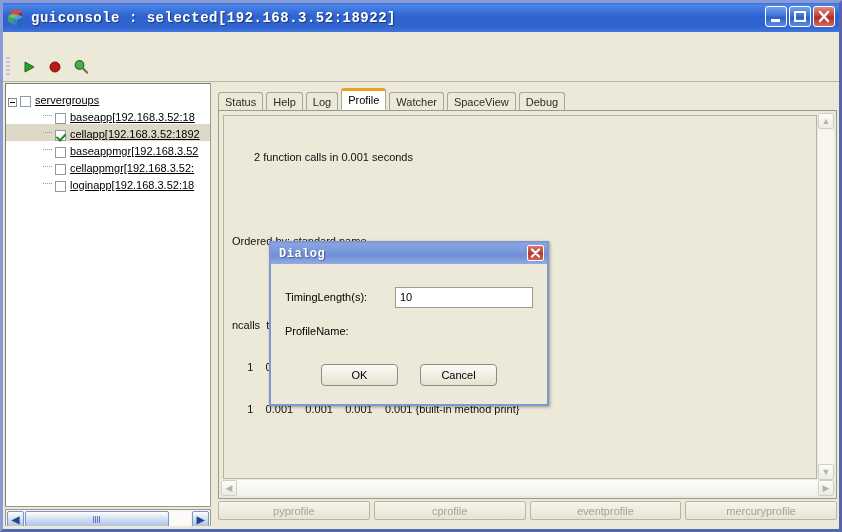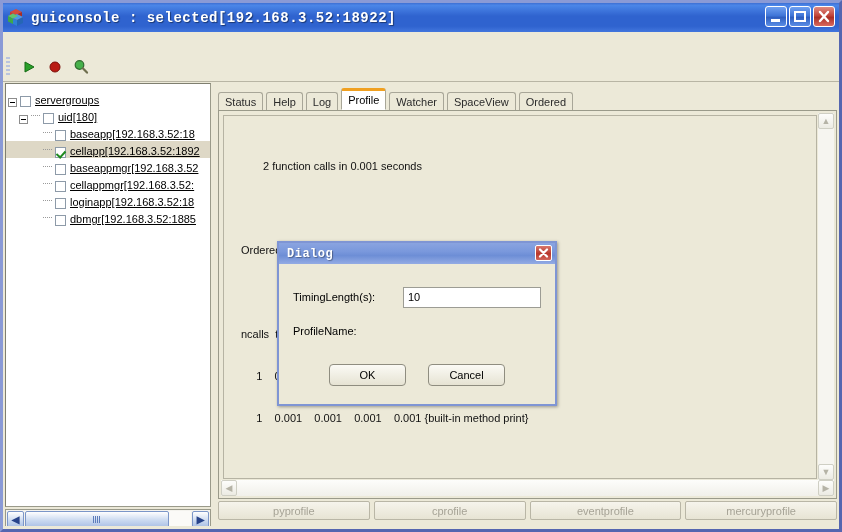--- a/index.html
+++ b/index.html
@@ -133,21 +133,21 @@
     position:absolute;left:0;top:27px;right:0;bottom:26px;
     background:#ece9d8;box-sizing:border-box;
     border:1px solid #9a9a8a;
   }
   .textarea{
     position:absolute;left:4px;top:4px;right:19px;bottom:19px;
     background:#ece9d8;box-sizing:border-box;border:1px solid #b6b3a3;
     overflow:hidden;
   }
   .profile-text{
-    margin:9px;padding:6px 8px 0 8px;
+    margin:0;padding:6px 8px 0 8px;
     font-family:"Liberation Sans",sans-serif;font-size:11px;line-height:14px;
     color:#111;white-space:pre;
   }
   .profile-text .indent{padding-left:22px;}
   
   .vscroll{
     position:absolute;right:2px;top:2px;width:16px;bottom:18px;
     background:#f6f5f0;border:none;
   }
   .vsb-arrow{
@@ -179,21 +179,21 @@
   }
   .bbtn{
     flex:1 1 0;height:19px;box-sizing:border-box;
     border:1px solid #b9b6a6;border-radius:2px;
     background:linear-gradient(to bottom,#f6f4ec,#e7e4d4);
     font-size:11px;color:#a6a396;
     display:flex;align-items:center;justify-content:center;
   }
   
   .dialog{
-    position:absolute;left:274px;top:238px;width:280px;height:165px;
+    position:absolute;left:266px;top:238px;width:280px;height:165px;
     box-sizing:border-box;
     border:2px solid #7f95d4;
     background:#ece9d8;
     box-shadow:1px 1px 3px rgba(0,0,0,.35);
   }
   .dlg-title{
     height:21px;display:flex;align-items:center;
     background:linear-gradient(to bottom,#8aa4e0 0%,#7a98dc 40%,#6d8ed6 60%,#93abe4 100%);
     position:relative;
   }
@@ -301,26 +301,20 @@
 
   <div class="leftpanel">
     <div class="tree">
 
       <div class="tnode">
         <span class="expander"></span>
         <span class="cbox"></span>
         <span class="tlabel">servergroups</span>
       </div>
 
-      <div class="tnode indent1">
-        <span class="expander"></span>
-        <span class="guide dots"></span>
-        <span class="cbox"></span>
-        <span class="tlabel">uid[180]</span>
-      </div>
 
       <div class="tnode indent2">
         <span class="guide dots"></span>
         <span class="cbox"></span>
         <span class="tlabel">baseapp[192.168.3.52:18</span>
       </div>
 
       <div class="tnode indent2 selected">
         <span class="guide dots"></span>
         <span class="cbox checked"></span>
@@ -338,25 +332,20 @@
         <span class="cbox"></span>
         <span class="tlabel">cellappmgr[192.168.3.52:</span>
       </div>
 
       <div class="tnode indent2">
         <span class="guide dots"></span>
         <span class="cbox"></span>
         <span class="tlabel">loginapp[192.168.3.52:18</span>
       </div>
 
-      <div class="tnode indent2">
-        <span class="guide dots"></span>
-        <span class="cbox"></span>
-        <span class="tlabel">dbmgr[192.168.3.52:1885</span>
-      </div>
 
     </div>
   </div>
 
   <div class="hscroll">
     <span class="sb-arrow">◀</span>
     <span class="sb-track">
       <span class="sb-thumb">
         <span class="sb-grip"></span>
       </span>
@@ -368,21 +357,21 @@
 
   <div class="rightpanel">
 
     <div class="tabstrip">
       <span class="tab">Status</span>
       <span class="tab">Help</span>
       <span class="tab">Log</span>
       <span class="tab active">Profile</span>
       <span class="tab">Watcher</span>
       <span class="tab">SpaceView</span>
-      <span class="tab">Ordered</span>
+      <span class="tab">Debug</span>
     </div>
 
     <div class="tabcontent">
 
       <div class="textarea">
         <div class="profile-text">
           <div class="indent">2 function calls in 0.001 seconds</div>
           <div>&nbsp;</div>
           <div>Ordered by: standard name</div>
           <div>&nbsp;</div>

